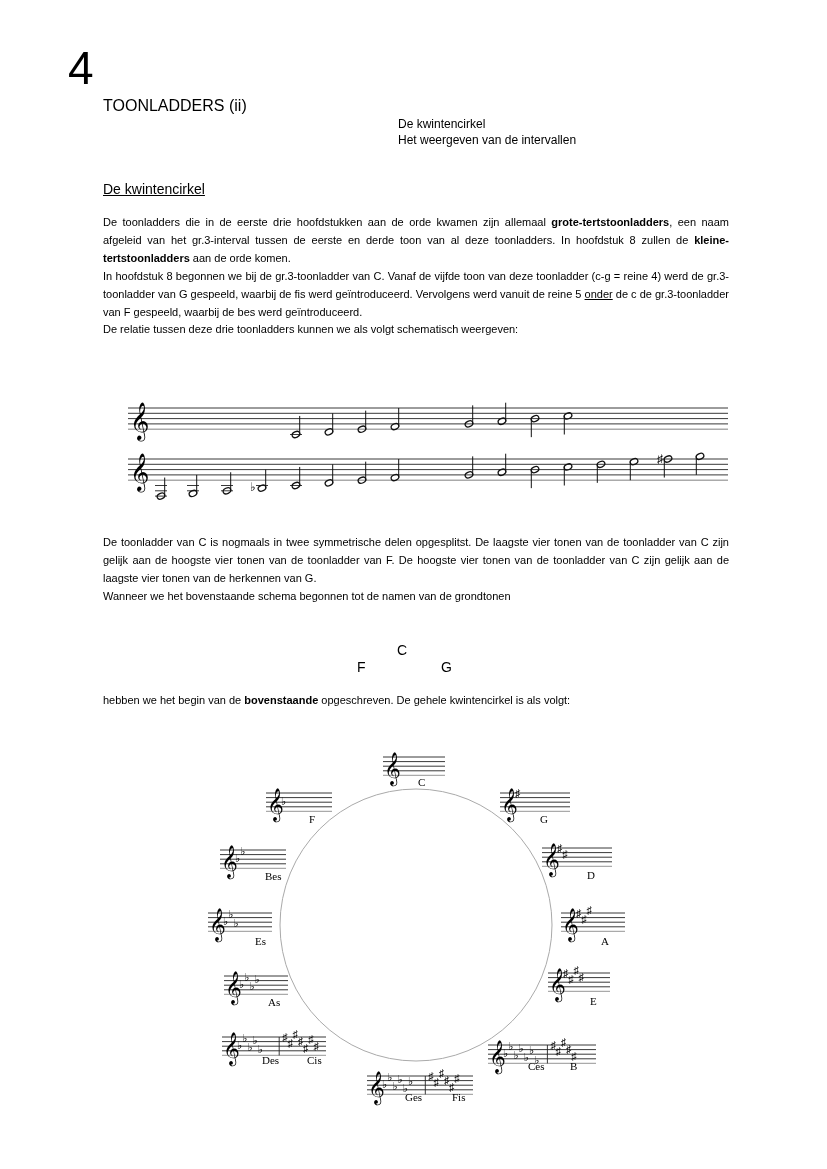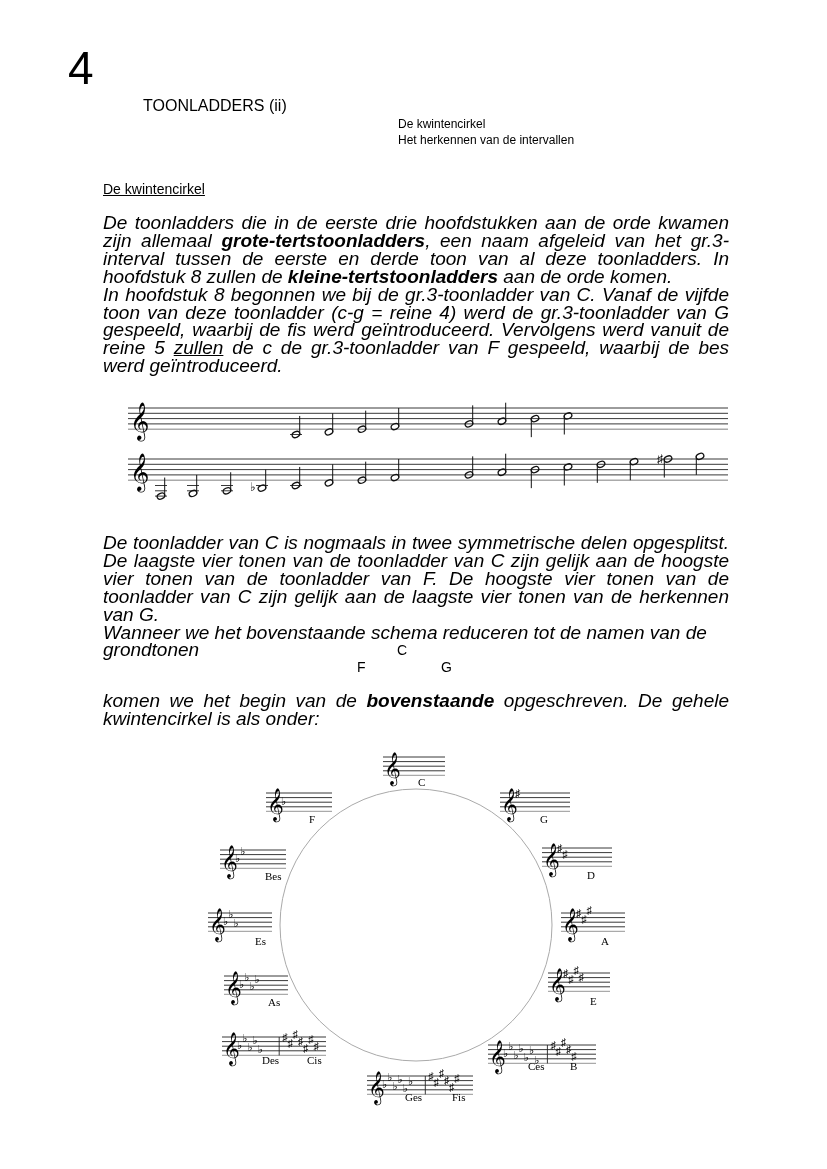--- a/index.html
+++ b/index.html
@@ -1,24 +1,24 @@
 <!DOCTYPE html>
 <html><head>
 <meta charset="utf-8">
 <style>
   html, body { margin: 0; padding: 0; background: #ffffff; }
   body { width: 827px; height: 1169px; position: relative; overflow: hidden;
          font-family: "Liberation Sans", sans-serif; color: #000; }
   .abs { position: absolute; }
   .chapter-num { left: 68px; top: 40px; font-size: 46px; line-height: 56px; }
-  .chapter-title { left: 103px; top: 96px; font-size: 16px; line-height: 20px; margin-left: 40px; }
+  .chapter-title { left: 103px; top: 96px; font-size: 16px; line-height: 20px; }
   .toc { left: 398px; top: 116px; font-size: 12px; line-height: 16px; }
   .toc div { white-space: nowrap; }
   .section-heading { left: 103px; top: 180px; font-size: 14px; line-height: 18px; text-decoration: underline; }
-  .para { left: 103px; width: 626px; font-size: 19px; line-height: 17.9px; text-align: justify; font-style: italic; }
+  .para { left: 103px; width: 626px; font-size: 11px; line-height: 17.9px; text-align: justify; }
   .para p { margin: 0; }
   .para b { font-weight: bold; }
   .para u { text-decoration: underline; }
   .p1 { top: 214px; }
   .p2 { top: 534px; }
   .p3 { top: 692px; }
   .lastline { text-align-last: left; }
   .grond { font-size: 14px; line-height: 18px; }
   .g-c { left: 397px; top: 641px; }
   .g-f { left: 357px; top: 658px; }
@@ -26,51 +26,52 @@
   svg text { font-family: "Liberation Serif", serif; }
   .music-svg { left: 0; top: 0; }
 </style>
 </head>
 <body>
 
 <div class="abs chapter-num">4</div>
 <div class="abs chapter-title">TOONLADDERS (ii)</div>
 <div class="abs toc">
   <div>De kwintencirkel</div>
-  <div>Het herkennen van de intervallen</div>
+  <div>Het weergeven van de intervallen</div>
 </div>
 
 <div class="abs section-heading">De kwintencirkel</div>
 
 <div class="abs para p1">
   <p><span>De toonladders die in de eerste drie hoofdstukken aan de orde kwamen zijn allemaal</span>
   <b>grote-tertstoonladders</b><span>, een naam afgeleid van het gr.3-interval tussen de eerste en derde</span>
   <span>toon van al deze toonladders. In hoofdstuk 8 zullen de </span><b>kleine-tertstoonladders</b><span> aan de</span>
   <span class="lastline">orde komen.</span></p>
   <p><span>In hoofdstuk 8 begonnen we bij de gr.3-toonladder van C. Vanaf de vijfde toon van deze</span>
   <span>toonladder (c-g = reine 4) werd de gr.3-toonladder van G gespeeld, waarbij de fis werd</span>
-  <span>geïntroduceerd. Vervolgens werd vanuit de reine 5 </span><u>zullen</u><span> de c de gr.3-toonladder van F</span>
+  <span>geïntroduceerd. Vervolgens werd vanuit de reine 5 </span><u>onder</u><span> de c de gr.3-toonladder van F</span>
   <span>gespeeld, waarbij de bes werd geïntroduceerd.</span></p>
+  <p style="text-align:left"><span>De relatie tussen deze drie toonladders kunnen we als volgt schematisch weergeven:</span></p>
 </div>
 
 <div class="abs para p2">
   <p><span>De toonladder van C is nogmaals in twee symmetrische delen opgesplitst. De laagste vier</span>
   <span>tonen van de toonladder van C zijn gelijk aan de hoogste vier tonen van de toonladder van</span>
   <span>F. De hoogste vier tonen van de toonladder van C zijn gelijk aan de laagste vier tonen van</span>
   <span>de herkennen van G.</span></p>
-  <p style="text-align:left"><span>Wanneer we het bovenstaande schema reduceren tot de namen van de grondtonen</span></p>
+  <p style="text-align:left"><span>Wanneer we het bovenstaande schema begonnen tot de namen van de grondtonen</span></p>
 </div>
 
 <div class="abs grond g-c">C</div>
 <div class="abs grond g-f">F</div>
 <div class="abs grond g-g">G</div>
 
 <div class="abs para p3">
-  <p><span>komen we het begin van de </span><b>bovenstaande</b><span> opgeschreven. De gehele kwintencirkel is als</span>
-  <span class="lastline">onder:</span></p>
+  <p><span>hebben we het begin van de </span><b>bovenstaande</b><span> opgeschreven. De gehele kwintencirkel is als</span>
+  <span class="lastline">volgt:</span></p>
 </div>
 
 <svg class="abs music-svg" width="827" height="1169">
   <g id="scale-example">
       <g>
         <line x1="128" x2="728" y1="408" y2="408" stroke="#222" stroke-width="0.9"></line>
         <line x1="128" x2="728" y1="413.3" y2="413.3" stroke="#222" stroke-width="0.9"></line>
         <line x1="128" x2="728" y1="418.6" y2="418.6" stroke="#222" stroke-width="0.9"></line>
         <line x1="128" x2="728" y1="423.9" y2="423.9" stroke="#222" stroke-width="0.9"></line>
         <line x1="128" x2="728" y1="429.2" y2="429.2" stroke="#aaa" stroke-width="1.4"></line>

